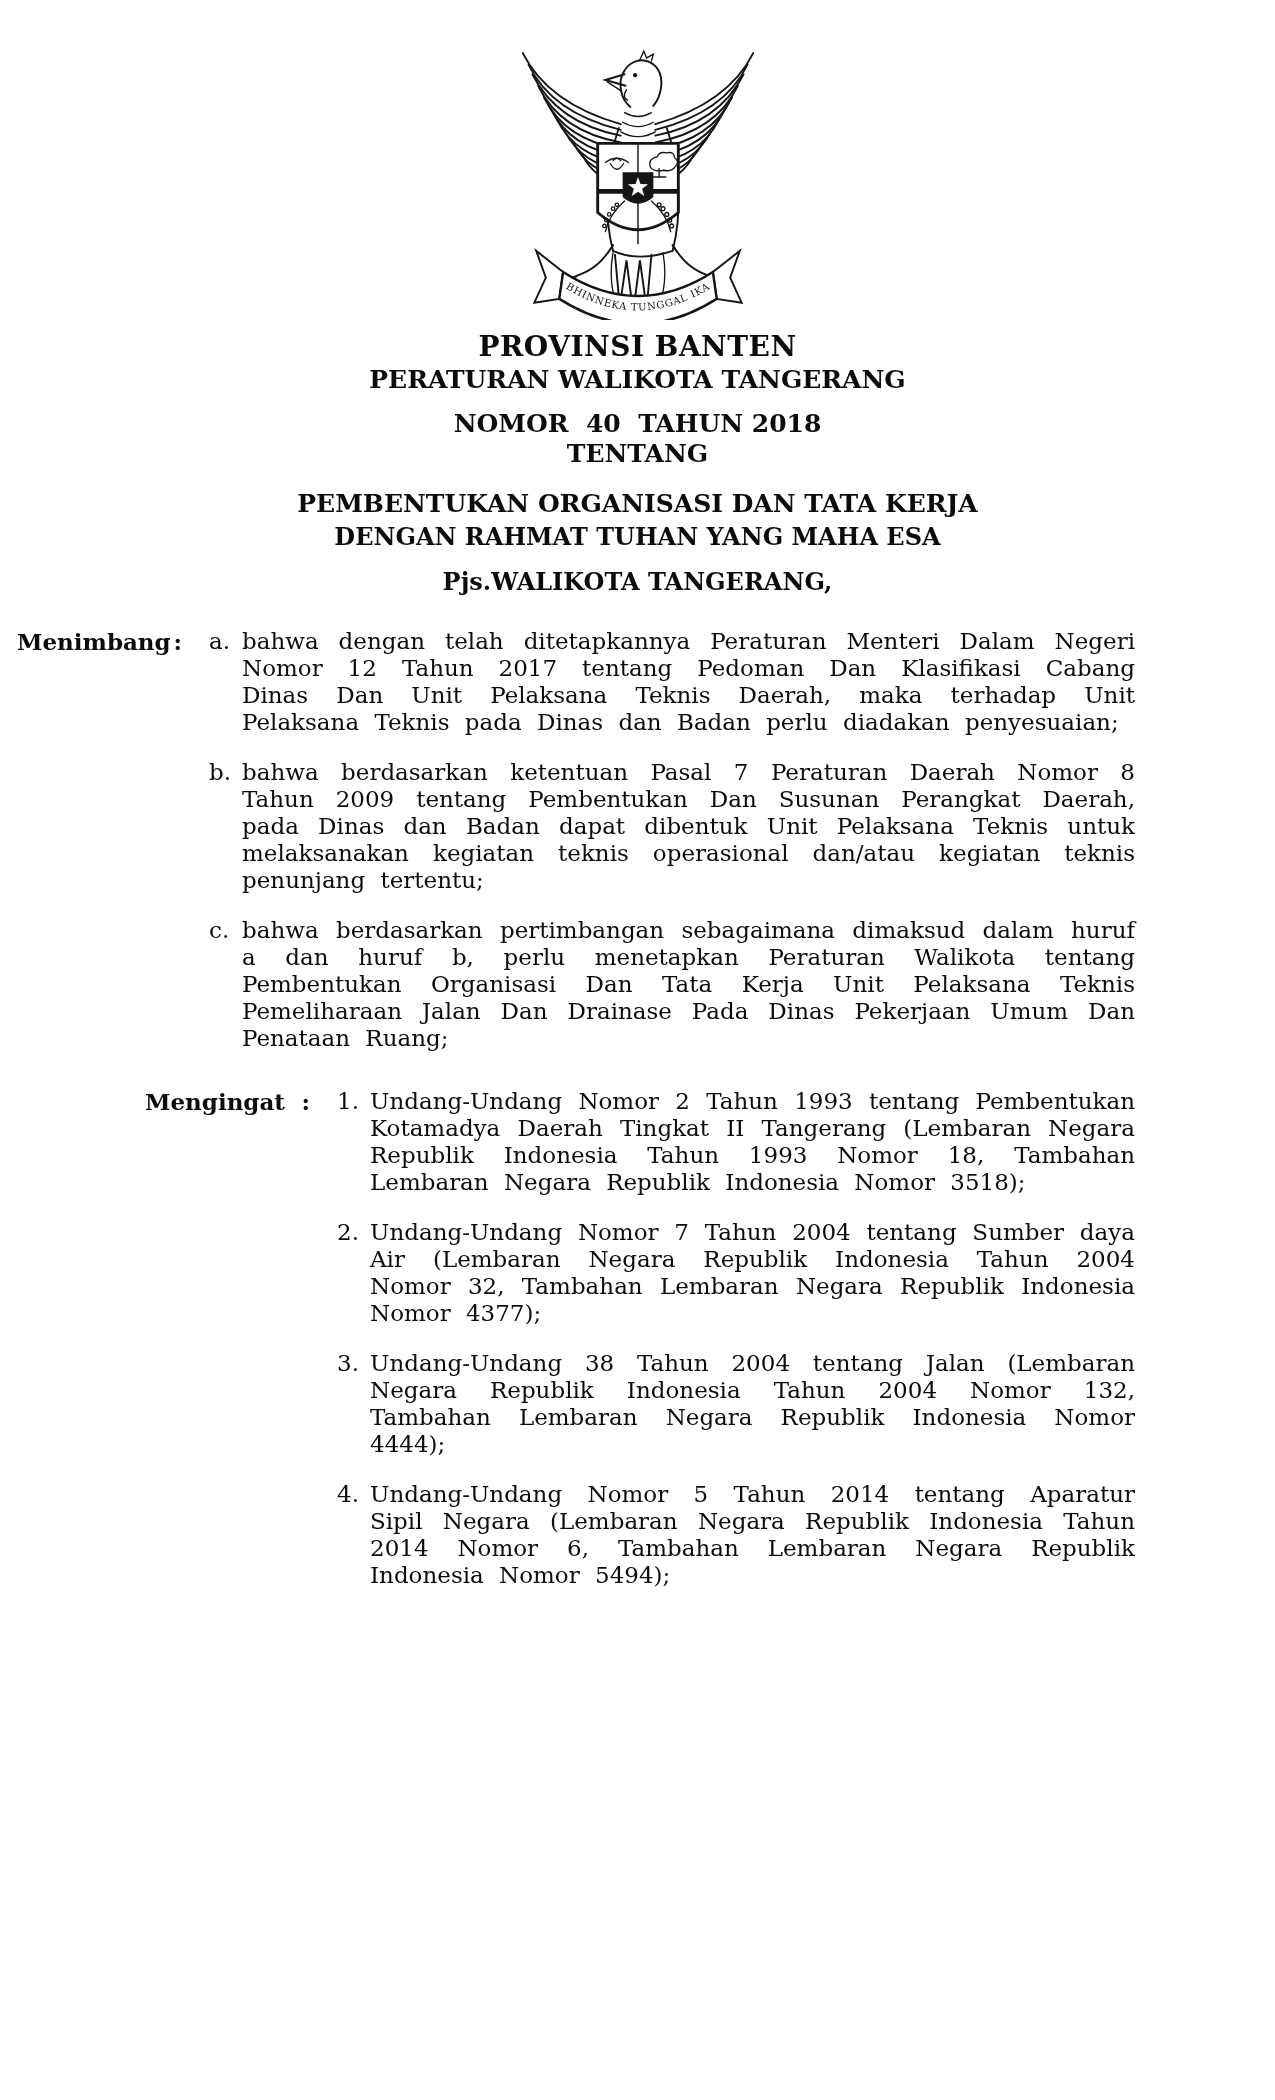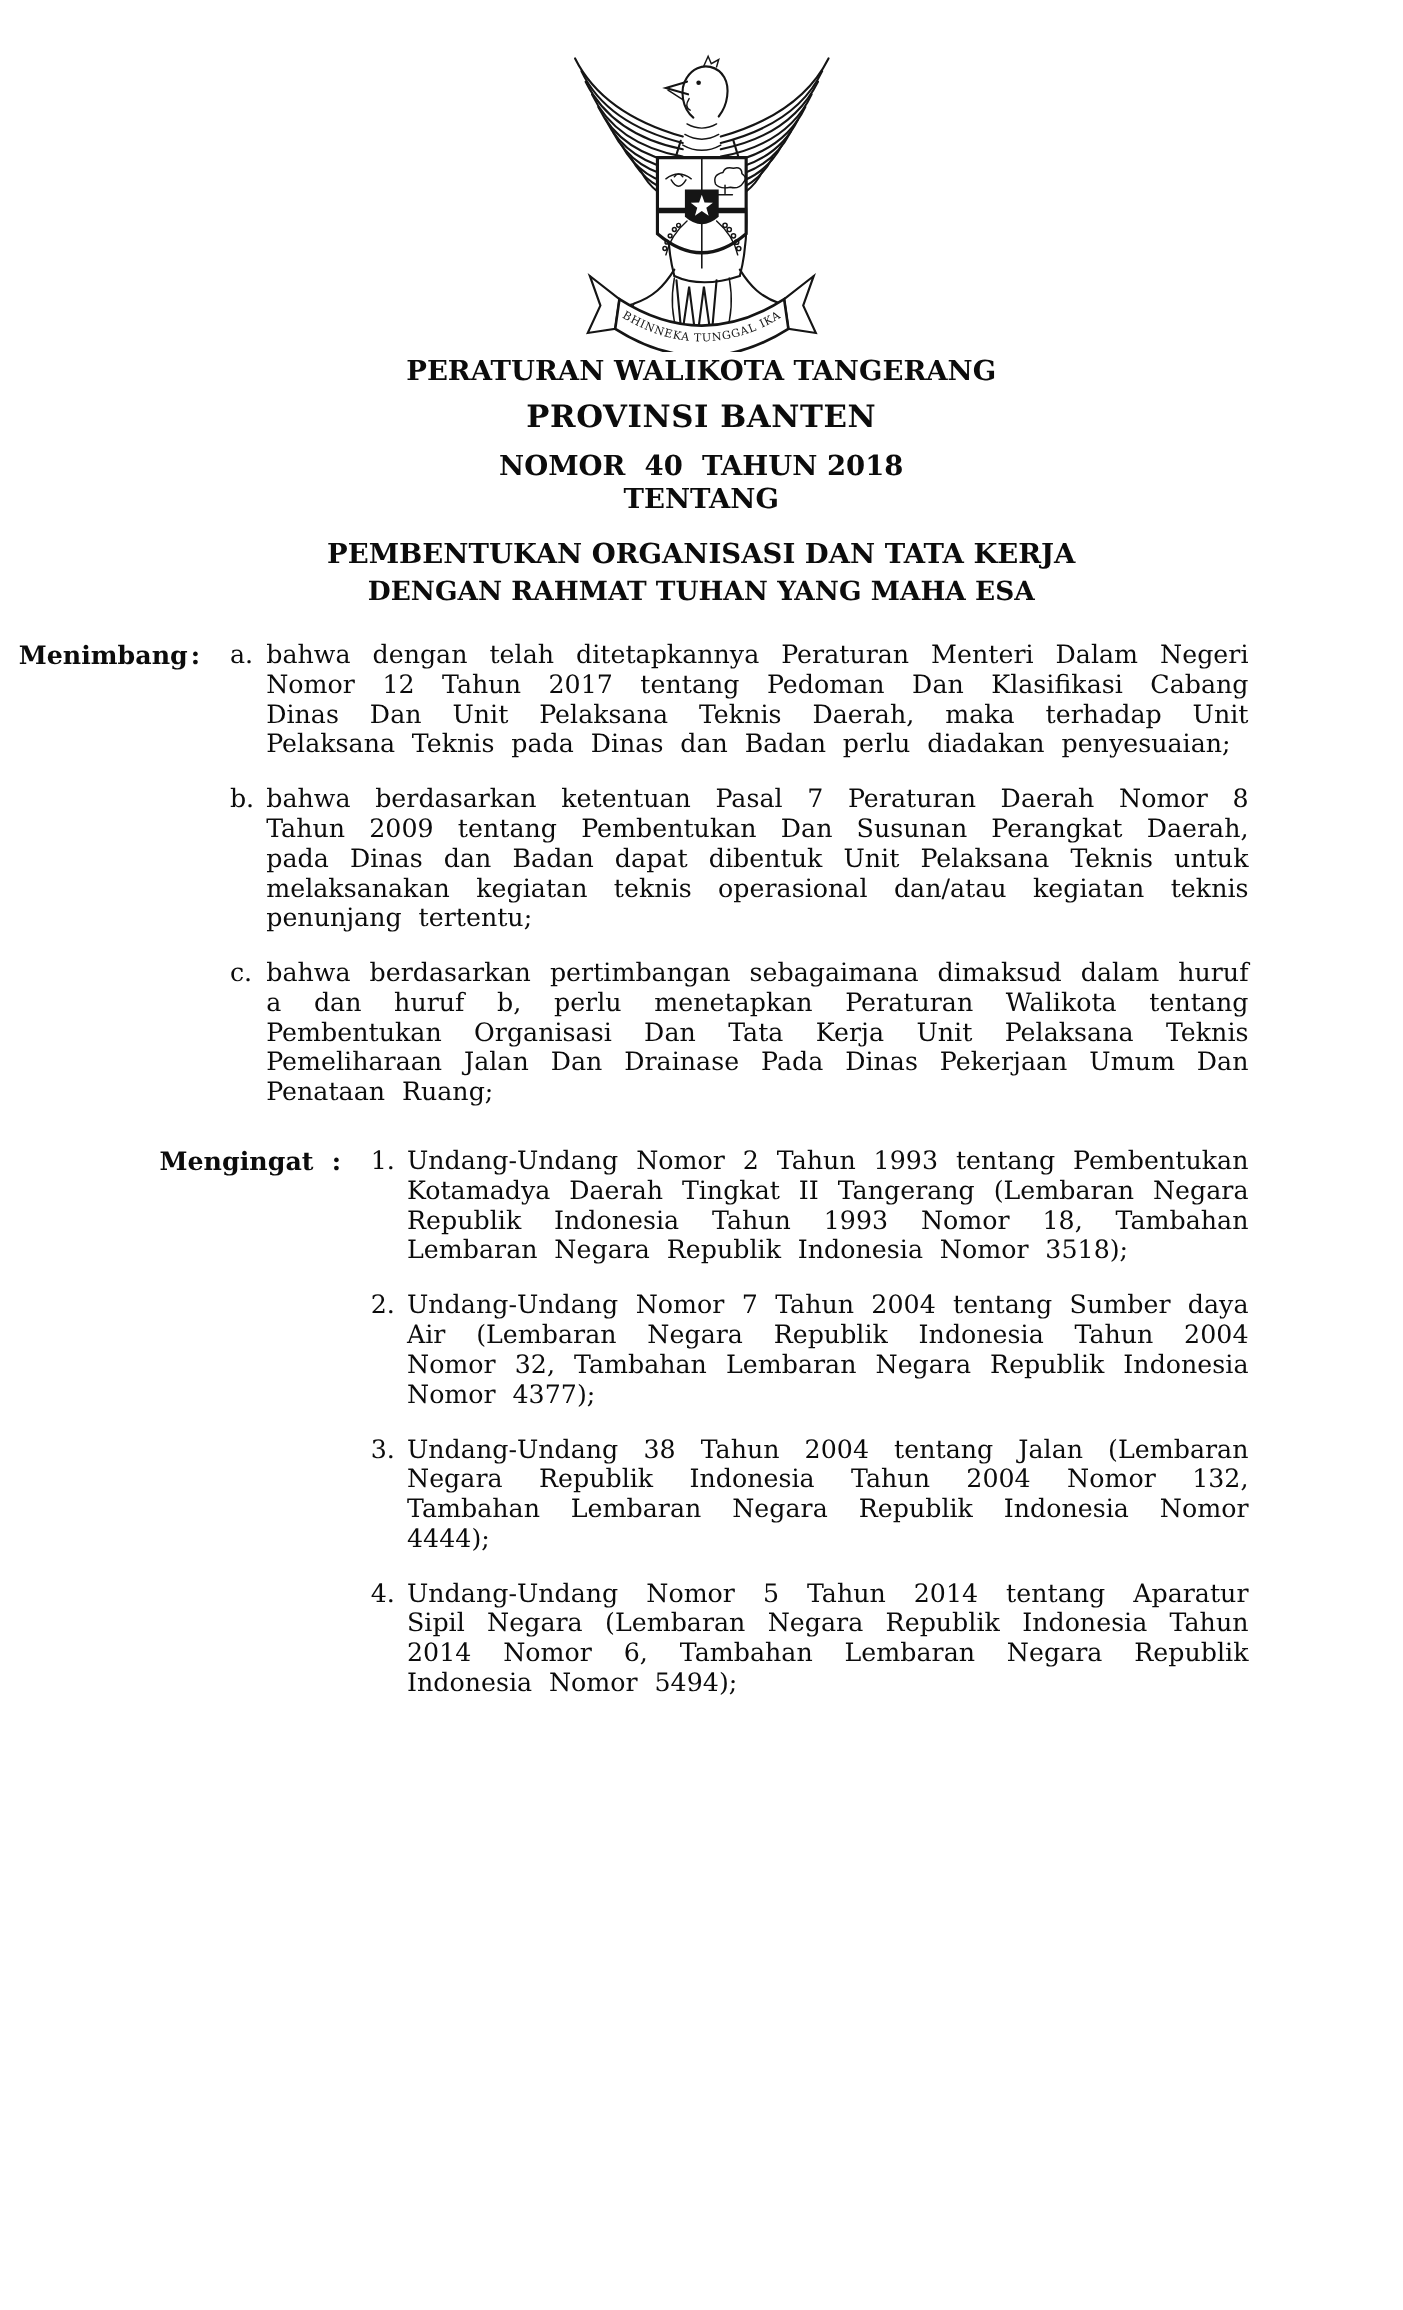--- a/index.html
+++ b/index.html
@@ -160,30 +160,31 @@
         <path d="M208,250 L236,228 L226,256 L238,282 L212,278 Z" fill="#ffffff" stroke="#151515" stroke-width="2"></path>
         <path d="M52,250 Q130,300 208,250 L212,278 Q130,330 48,278 Z" fill="#ffffff" stroke="#151515" stroke-width="2.5"></path>
         <path id="mottoPath" d="M56,268 Q130,312 204,268" fill="none"></path>
         <text font-size="10.5" letter-spacing="0.8" fill="#151515" font-family="DejaVu Serif, Liberation Serif, serif">
           <textPath href="#mottoPath" startOffset="50%" text-anchor="middle">BHINNEKA TUNGGAL IKA</textPath>
         </text>
       </g>
     </svg>
   </div>
 
+  <div class="center h-province">PROVINSI BANTEN</div>
   <div class="center h-title">PERATURAN WALIKOTA TANGERANG</div>
-  <div class="center h-province">PROVINSI BANTEN</div>
   <div class="center h-number">NOMOR  40  TAHUN 2018</div>
   <div class="center h-tentang">TENTANG</div>
 
   <div class="center h-subject">
     <div>PEMBENTUKAN ORGANISASI DAN TATA KERJA</div>
   </div>
 
   <div class="center h-grace">DENGAN RAHMAT TUHAN YANG MAHA ESA</div>
+  <div class="center h-official">Pjs.WALIKOTA TANGERANG,</div>
 
   <div class="clause clause-considering">
     <div class="clause-label">
       <span>Menimbang</span>
       <span>:</span>
     </div>
     <div class="clause-items">
 
         <div class="item">
           <div class="item-marker">a.</div>

